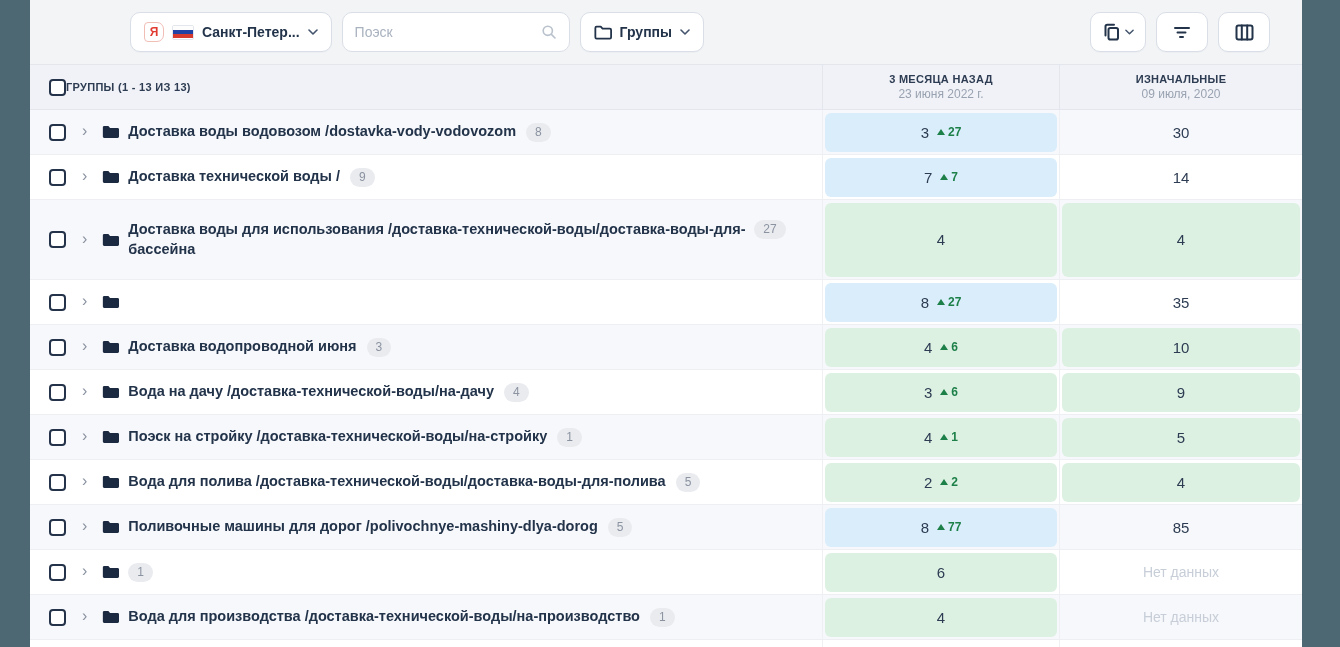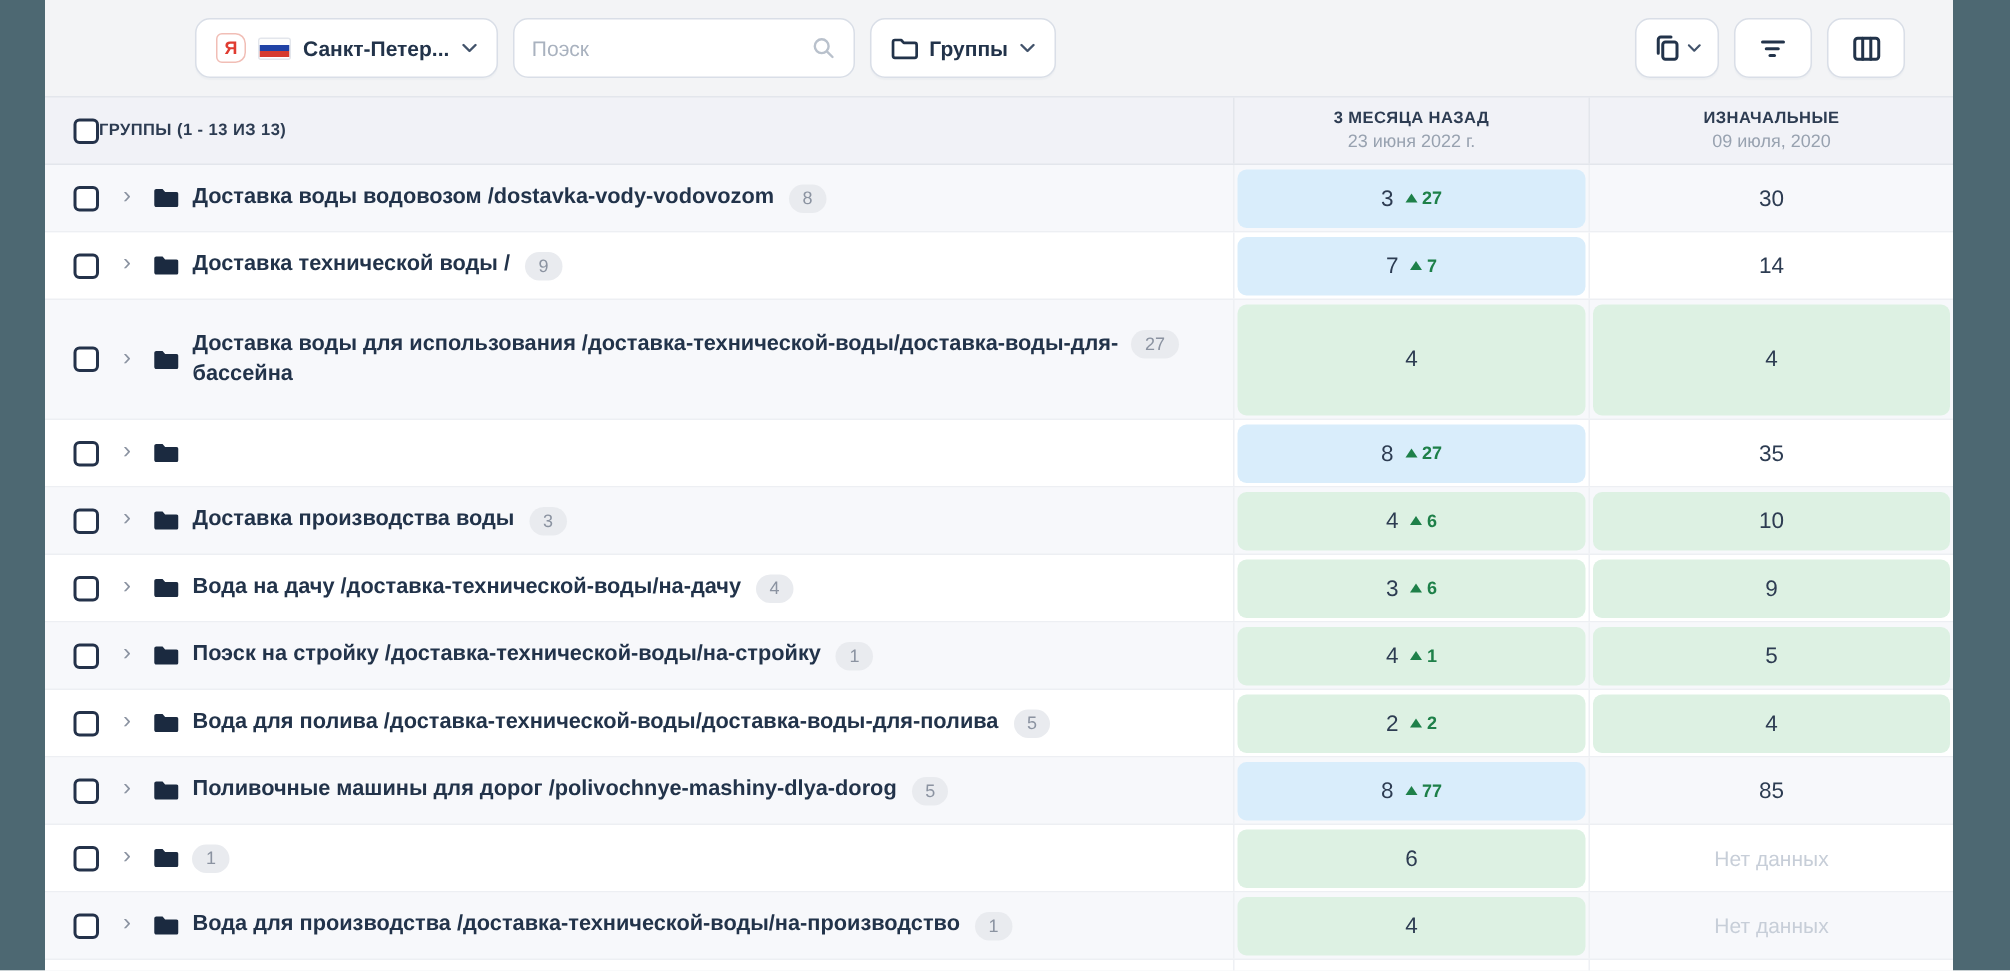--- a/index.html
+++ b/index.html
@@ -277,21 +277,21 @@
   </div>
 
   <div class="row">
     <div class="row-main">
       <span class="checkbox"></span>
       <span class="expand">›</span>
       <svg class="folder" width="17" height="14" viewBox="0 0 20 16" fill="currentColor">
         <path d="M1 2.6C1 1.7 1.7 1 2.6 1h4.9l2 2.3h8.9c.9 0 1.6.7 1.6 1.6v8.5c0 .9-.7 1.6-1.6 1.6H2.6c-.9 0-1.6-.7-1.6-1.6z"></path>
       </svg>
       <div class="name-wrap">
-        <span class="name">Доставка производства воды</span>
+        <span class="name">Доставка водопроводной июня</span>
         <span class="badge">3</span>
       </div>
     </div>
     <div class="cell c1">
       <div class="block bg-green">
         <span class="val">4</span>
         <span class="delta">
                 <span class="tri"></span>
                 <span class="dnum">6</span>
               </span>

